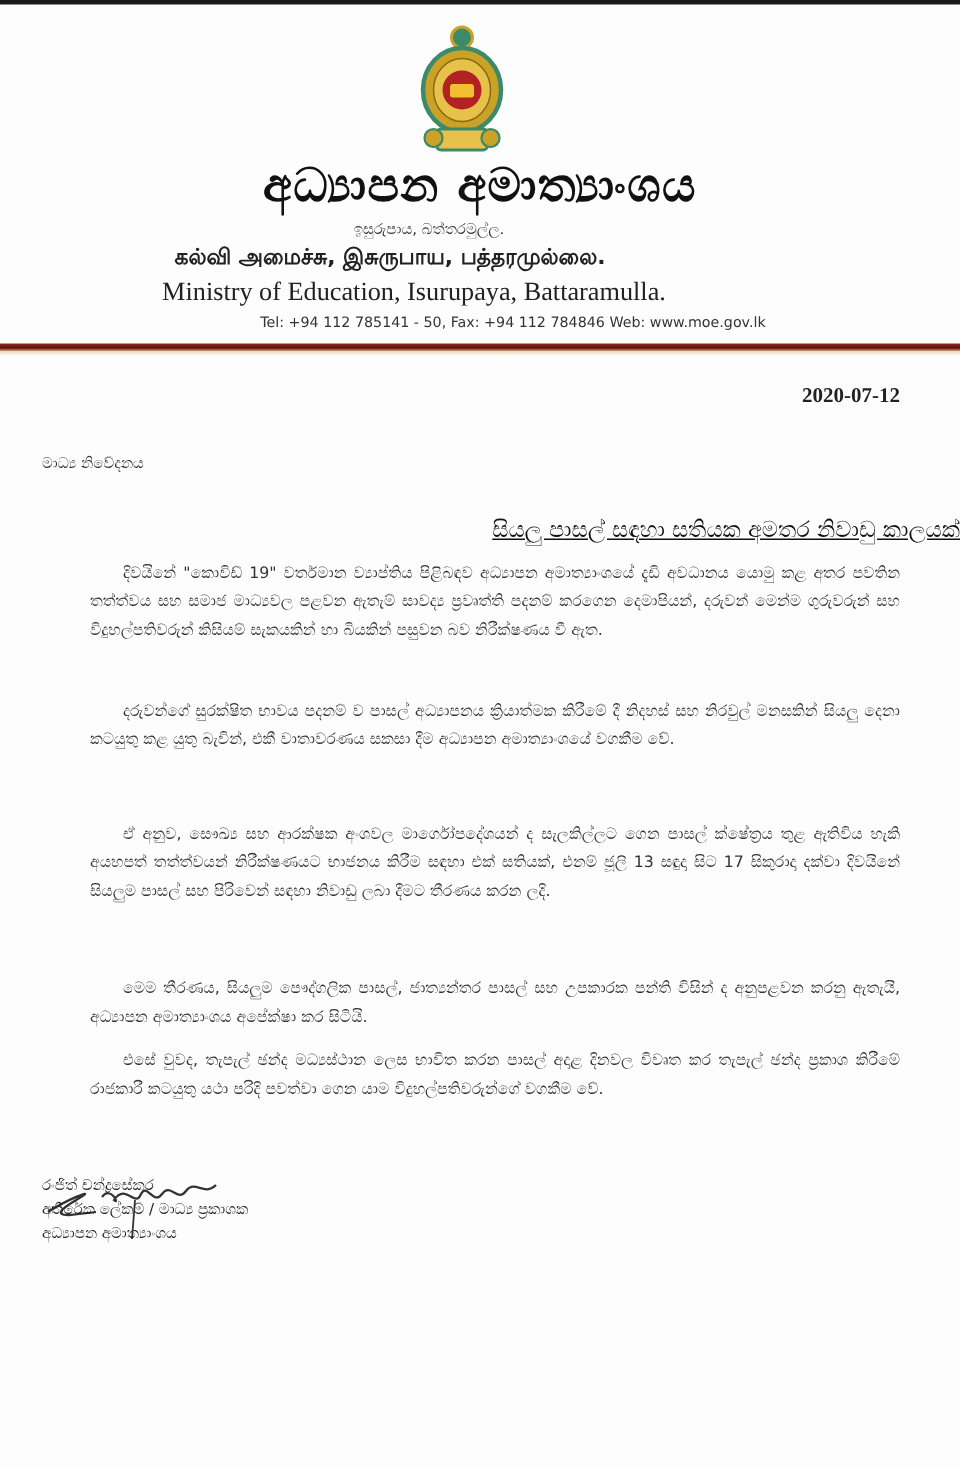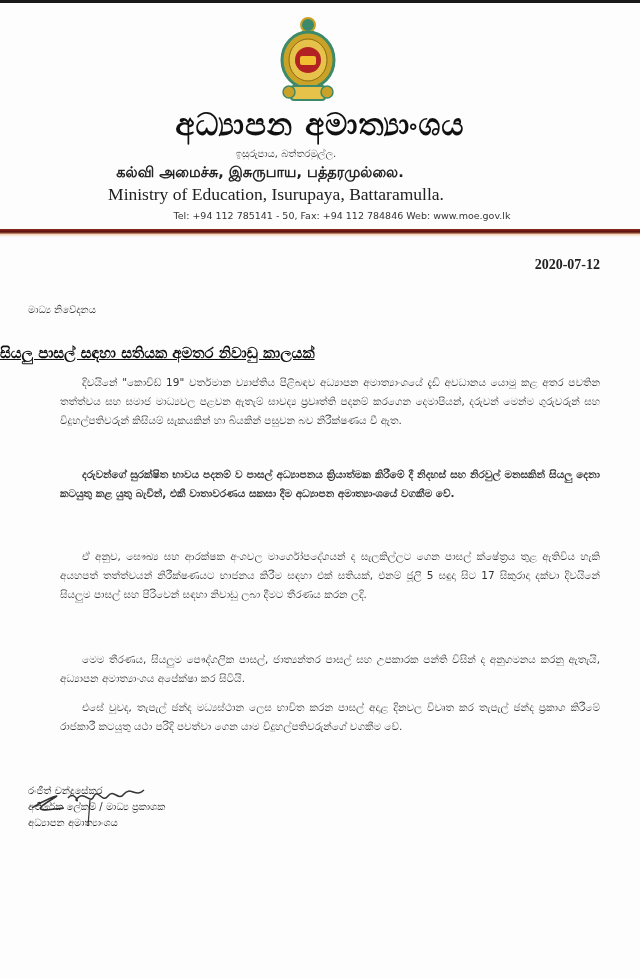--- a/index.html
+++ b/index.html
@@ -15,25 +15,25 @@
   .addr-si { position: absolute; left: 0; width: 572px; top: 148px; text-align: center; font-size: 10px; color: #333; }
   .addr-ta { position: absolute; left: 0; width: 520px; top: 164px; text-align: center; font-size: 14.5px; font-weight: bold; color: #222; }
   .addr-en { position: absolute; left: 0; width: 552px; top: 184px; text-align: center;
     font-family: "Liberation Serif", "DejaVu Serif", serif; font-size: 17.5px; color: #222; }
   .contact { position: absolute; left: 0; width: 640px; top: 210px; text-align: center; font-size: 9.5px; color: #333; margin-left: 22px; }
   .rule { position: absolute; left: 0; top: 229px; width: 640px; height: 5px;
     background: linear-gradient(#8a2a1c, #5a120c 60%, #d9a27a); }
   .rule2 { position: absolute; left: 0; top: 234px; width: 640px; height: 3px; background: linear-gradient(#f2d2b4, #fdfdfd); }
   .date { position: absolute; right: 40px; top: 257px; font-family: "Liberation Serif", serif; font-size: 14px; color: #222; font-weight: bold; }
   .press { position: absolute; left: 28px; top: 304px; font-size: 10px; color: #333; }
-  .heading { position: absolute; left: 0; width: 640px; top: 344px; text-align: left;
-    font-size: 15px; font-weight: bold; text-decoration: underline; color: #111; }
+  .heading { position: absolute; left: 0; width: 640px; top: 344px; text-align: right;
+    font-size: 15px; font-weight: normal; text-decoration: underline; color: #111; }
   .para { position: absolute; left: 60px; width: 540px; font-size: 10.5px; line-height: 19px;
     text-align: justify; color: #333; text-indent: 22px; }
-  .p1 { top: 373px; } .p2 { top: 465px; font-weight: bold; } .p3 { top: 547px; } .p4 { top: 650px; } .p5 { top: 698px; }
+  .p1 { top: 373px; } .p2 { top: 465px; } .p3 { top: 547px; } .p4 { top: 650px; } .p5 { top: 698px; }
   .signature { position: absolute; left: 24px; top: 770px; width: 150px; height: 60px; }
   .sig-lines { position: absolute; left: 28px; top: 783px; font-size: 10px; line-height: 16px; font-weight: normal; color: #222; }
 </style>
 </head>
 <body>
 
 <div class="topbar"></div>
 
 <svg class="emblem" viewBox="0 0 62 90">
   <circle cx="31" cy="9" r="7" fill="#3d8a6a" stroke="#c9a227" stroke-width="2"></circle>
@@ -53,22 +53,22 @@
 <div class="contact">Tel: +94 112 785141 - 50, Fax: +94 112 784846   Web: www.moe.gov.lk</div>
 <div class="rule"></div>
 <div class="rule2"></div>
 
 <div class="date">2020-07-12</div>
 <div class="press">මාධ්‍ය නිවේදනය</div>
 <div class="heading">සියලු පාසල් සඳහා සතියක අමතර නිවාඩු කාලයක්</div>
 
 <div class="para p1">දිවයිනේ "කොවිඩ් 19" වර්තමාන ව්‍යාප්තිය පිළිබඳව අධ්‍යාපන අමාත්‍යාංශයේ දැඩි අවධානය යොමු කළ අතර පවතින තත්ත්වය සහ සමාජ මාධ්‍යවල පළවන ඇතැම් සාවද්‍ය ප්‍රවෘත්ති පදනම් කරගෙන දෙමාපියන්, දරුවන් මෙන්ම ගුරුවරුන් සහ විදුහල්පතිවරුන් කිසියම් සැකයකින් හා බියකින් පසුවන බව නිරීක්ෂණය වී ඇත.</div>
 <div class="para p2">දරුවන්ගේ සුරක්ෂිත භාවය පදනම් ව පාසල් අධ්‍යාපනය ක්‍රියාත්මක කිරීමේ දී නිදහස් සහ නිරවුල් මනසකින් සියලු දෙනා කටයුතු කළ යුතු බැවින්, එකී වාතාවරණය සකසා දීම අධ්‍යාපන අමාත්‍යාංශයේ වගකීම වේ.</div>
-<div class="para p3">ඒ අනුව, සෞඛ්‍ය සහ ආරක්ෂක අංශවල මාර්ගෝපදේශයන් ද සැලකිල්ලට ගෙන පාසල් ක්ෂේත්‍රය තුළ ඇතිවිය හැකි අයහපත් තත්ත්වයන් නිරීක්ෂණයට භාජනය කිරීම සඳහා එක් සතියක්, එනම් ජූලි 5 සඳුදා සිට 17 සිකුරාදා දක්වා දිවයිනේ සියලුම පාසල් සහ පිරිවෙන් සඳහා නිවාඩු ලබා දීමට තීරණය කරන ලදි.</div>
-<div class="para p4">මෙම තීරණය, සියලුම පෞද්ගලික පාසල්, ජාත්‍යන්තර පාසල් සහ උපකාරක පන්ති විසින් ද අනුගමනය කරනු ඇතැයි, අධ්‍යාපන අමාත්‍යාංශය අපේක්ෂා කර සිටියි.</div>
+<div class="para p3">ඒ අනුව, සෞඛ්‍ය සහ ආරක්ෂක අංශවල මාර්ගෝපදේශයන් ද සැලකිල්ලට ගෙන පාසල් ක්ෂේත්‍රය තුළ ඇතිවිය හැකි අයහපත් තත්ත්වයන් නිරීක්ෂණයට භාජනය කිරීම සඳහා එක් සතියක්, එනම් ජූලි 13 සඳුදා සිට 17 සිකුරාදා දක්වා දිවයිනේ සියලුම පාසල් සහ පිරිවෙන් සඳහා නිවාඩු ලබා දීමට තීරණය කරන ලදි.</div>
+<div class="para p4">මෙම තීරණය, සියලුම පෞද්ගලික පාසල්, ජාත්‍යන්තර පාසල් සහ උපකාරක පන්ති විසින් ද අනුපළවන කරනු ඇතැයි, අධ්‍යාපන අමාත්‍යාංශය අපේක්ෂා කර සිටියි.</div>
 <div class="para p5">එසේ වුවද, තැපැල් ඡන්ද මධ්‍යස්ථාන ලෙස භාවිත කරන පාසල් අදාළ දිනවල විවෘත කර තැපැල් ඡන්ද ප්‍රකාශ කිරීමේ රාජකාරී කටයුතු යථා පරිදි පවත්වා ගෙන යාම විදුහල්පතිවරුන්ගේ වගකීම වේ.</div>
 
 <svg class="signature" viewBox="0 0 150 60">
   <path d="M8 38 C20 30, 40 22, 30 28 C20 34, 10 40, 22 40 L40 38" fill="none" stroke="#333" stroke-width="1.5"></path>
   <path d="M44 28 C50 20, 56 34, 52 30 C60 18, 66 36, 70 26 C74 18, 78 34, 84 26 C90 18, 94 32, 100 24 C106 16, 112 28, 120 20" fill="none" stroke="#333" stroke-width="1.5"></path>
   <path d="M66 30 L64 56" fill="none" stroke="#333" stroke-width="1.2"></path>
 </svg>
 
 <div class="sig-lines">
   <div>රංජිත් චන්ද්‍රසේකර</div>

